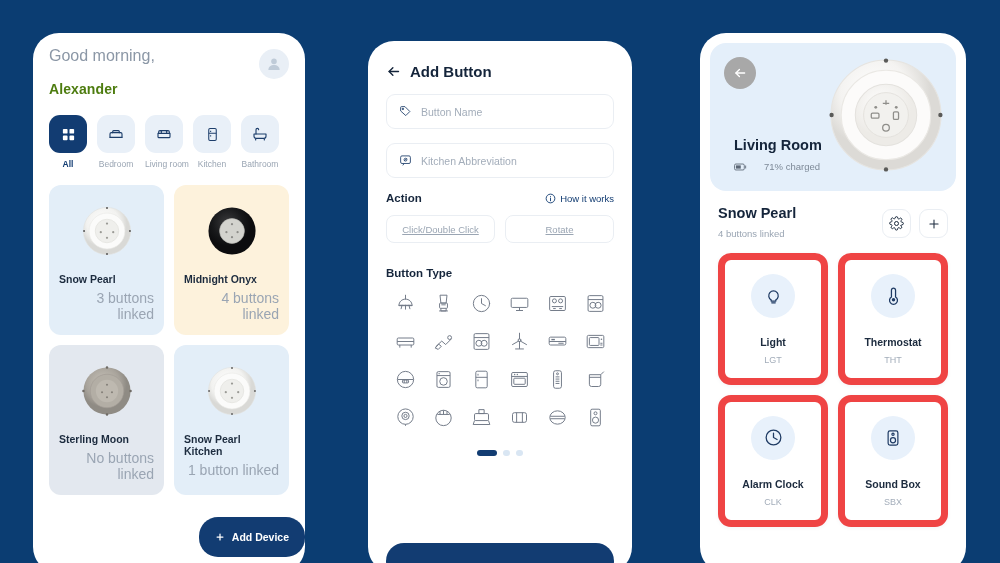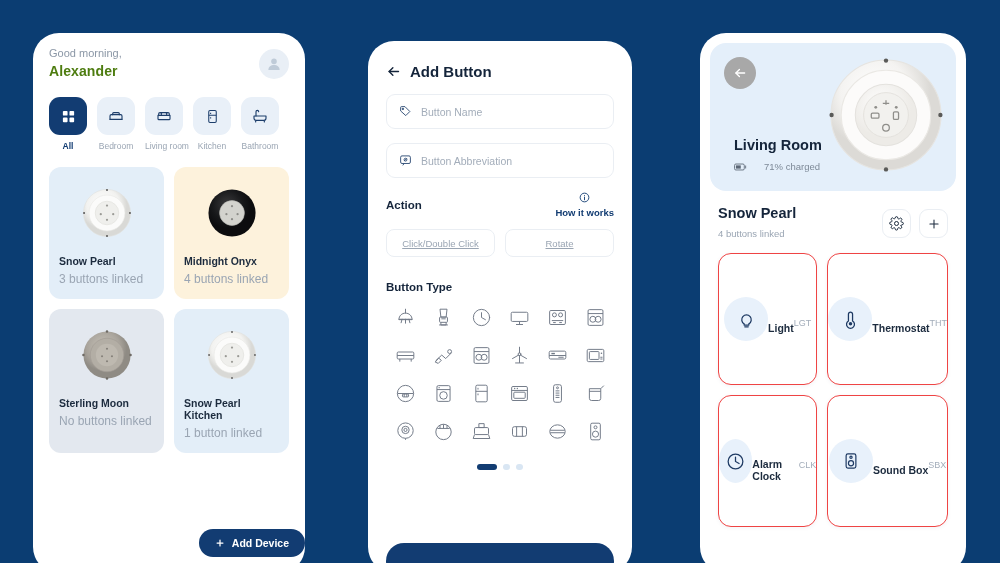--- a/index.html
+++ b/index.html
@@ -19,21 +19,21 @@
     border-radius: 26px;
     overflow: hidden;
   }
   #phone1 { left: 33px; top: 33px; width: 272px; height: 540px; }
   #phone2 { left: 368px; top: 41px; width: 264px; height: 532px; }
   #phone3 { left: 700px; top: 33px; width: 266px; height: 540px; }
 
   
   .p1-inner { padding: 14px 16px 0 16px; height: 100%; position: relative; }
   .greet-row { display: flex; justify-content: space-between; align-items: flex-start; }
-  .greet-small { font-size: 11px; color: #8B97A6; margin-bottom: 4px; }
+  .greet-small { font-size: 16px; color: #8B97A6; margin-bottom: 16px; }
   .greet-name { font-size: 14px; font-weight: bold; color: #4d7c0f; letter-spacing: .1px; }
   .avatar {
     width: 30px; height: 30px; border-radius: 50%;
     background: #E9EFF6; display: flex; align-items: center; justify-content: center;
     margin-top: 2px;
   }
   .avatar svg { display:block; }
 
   .search-row { display: flex; gap: 9px; margin-top: 18px; align-items: center; }
   .search-box {
@@ -54,43 +54,43 @@
     display: flex; align-items: center; justify-content: center; color: #1D3E6B;
   }
   .room.active .room-ic { background: #123C72; color: #fff; }
   .room-lb { font-size: 8.5px; color: #9AA5B3; margin-top: 6px; white-space: nowrap; }
   .room.active .room-lb { color: #123C72; font-weight: bold; }
 
   .dev-grid { display: grid; grid-template-columns: 1fr 1fr; gap: 10px; margin-top: 16px; }
   .dev-card { border-radius: 12px; padding: 12px 10px 13px 10px; }
   .dev-card .thumb { height: 68px; display: flex; align-items: center; justify-content: center; }
   .dev-name { font-size: 10.5px; font-weight: bold; color: #1C2B3E; margin-top: 8px; }
-  .dev-sub { font-size: 12px; color: #9AA5B3; margin-top: 5px; }
+  .dev-sub { font-size: 14px; color: #9AA5B3; margin-top: 5px; text-align: right; }
 
   .add-device {
     position: absolute; right: 0px; bottom: 16px;
     background: #123C72; color: #fff; border-radius: 19px;
-    height: 28px; padding: 0 16px; display: inline-flex; align-items: center; gap: 7px;
+    height: 40px; padding: 0 16px; display: inline-flex; align-items: center; gap: 7px;
     font-size: 10.5px; font-weight: bold;
   }
 
   
   .p2-inner { padding: 22px 18px 0 18px; position: relative; height: 100%; }
   .p2-head { display: flex; align-items: center; gap: 9px; }
   .p2-title { font-size: 15px; font-weight: bold; color: #14243A; }
 
   .field {
     height: 35px; border: 1px solid #EAEEF3; border-radius: 9px;
     display: flex; align-items: center; gap: 9px; padding: 0 12px; margin-top: 14px;
   }
   .field .ph { font-size: 10.5px; color: #A3ADBA; }
 
   .sec-row { display: flex; justify-content: space-between; align-items: center; margin-top: 14px; }
   .sec-title { font-size: 11.5px; font-weight: bold; color: #16263C; }
-  .how-it { display: flex; align-items: center; gap: 4px; font-size: 9.5px; font-weight: bold; color: #123C72; flex-direction: column; }
+  .how-it { display: flex; align-items: center; gap: 4px; font-size: 9.5px; font-weight: normal; color: #123C72; }
 
   .actions { display: flex; gap: 10px; margin-top: 11px; }
   .act {
     flex: 1; height: 28px; border: 1px solid #EAEEF3; border-radius: 8px;
     display: flex; align-items: center; justify-content: center;
     font-size: 9.5px; color: #9AA5B3; text-decoration: underline;
   }
 
   .bt-title { font-size: 11.5px; font-weight: bold; color: #16263C; margin-top: 24px; }
   .icon-grid { display: grid; grid-template-columns: repeat(6,1fr); row-gap: 17px; margin-top: 14px; }
@@ -123,22 +123,22 @@
   .p3-name { font-size: 14.5px; font-weight: bold; color: #14243A; }
   .p3-sub { font-size: 9.5px; color: #9AA5B3; margin-top: 7px; }
   .p3-btns { display: flex; gap: 8px; margin-top: 4px; }
   .sq-btn {
     width: 29px; height: 29px; border-radius: 9px; border: 1px solid #EAEEF3;
     display: flex; align-items: center; justify-content: center; background: #fff;
   }
 
   .fn-grid { display: grid; grid-template-columns: 1fr 1fr; gap: 10px; padding: 0 8px; margin-top: 14px; }
   .fn-card {
-    background: #fff; border: 1px solid #ef4444; border-radius: 13px;
-    height: 132px; display: flex; align-items: center; justify-content: center;
+    background: #fff; border: 7px solid #ef4444; border-radius: 13px;
+    height: 132px; display: flex; flex-direction: column; align-items: center; justify-content: center;
     box-shadow: 0 1px 4px rgba(20,40,70,0.05);
   }
   .fn-ic {
     width: 44px; height: 44px; border-radius: 50%; background: #E8F1FB;
     display: flex; align-items: center; justify-content: center; color: #1E3A63;
   }
   .fn-label { font-size: 10.5px; font-weight: bold; color: #1C2B3E; margin-top: 18px; }
   .fn-abbr { font-size: 9px; color: #A3ADBA; margin-top: 7px; }
 
   svg { display: block; }
@@ -355,21 +355,21 @@
         <span class="ph">Button Name</span>
       </div>
 
       <div class="field">
         <svg width="13" height="13" viewBox="0 0 24 24" fill="none" stroke="#2C4A74" stroke-width="1.7" stroke-linejoin="round">
           <rect x="3" y="3.5" width="18" height="14" rx="2.5"></rect>
             <path d="M7 21l2.5-3.5"></path>
             <path d="M14.5 8l-5 5"></path>
             <circle cx="12" cy="10.5" r="2.6"></circle>
         </svg>
-        <span class="ph">Button Abbreviation</span>
+        <span class="ph">Kitchen Abbreviation</span>
       </div>
 
       <div class="sec-row">
         <span class="sec-title">Action</span>
         <span class="how-it">
           <svg width="11" height="11" viewBox="0 0 24 24" fill="none" stroke="#123C72" stroke-width="2">
             <circle cx="12" cy="12" r="9.5"></circle>
               <line x1="12" y1="11" x2="12" y2="17" stroke-linecap="round"></line>
               <circle cx="12" cy="7.4" r="1.1" fill="#123C72" stroke="none"></circle>
           </svg>

